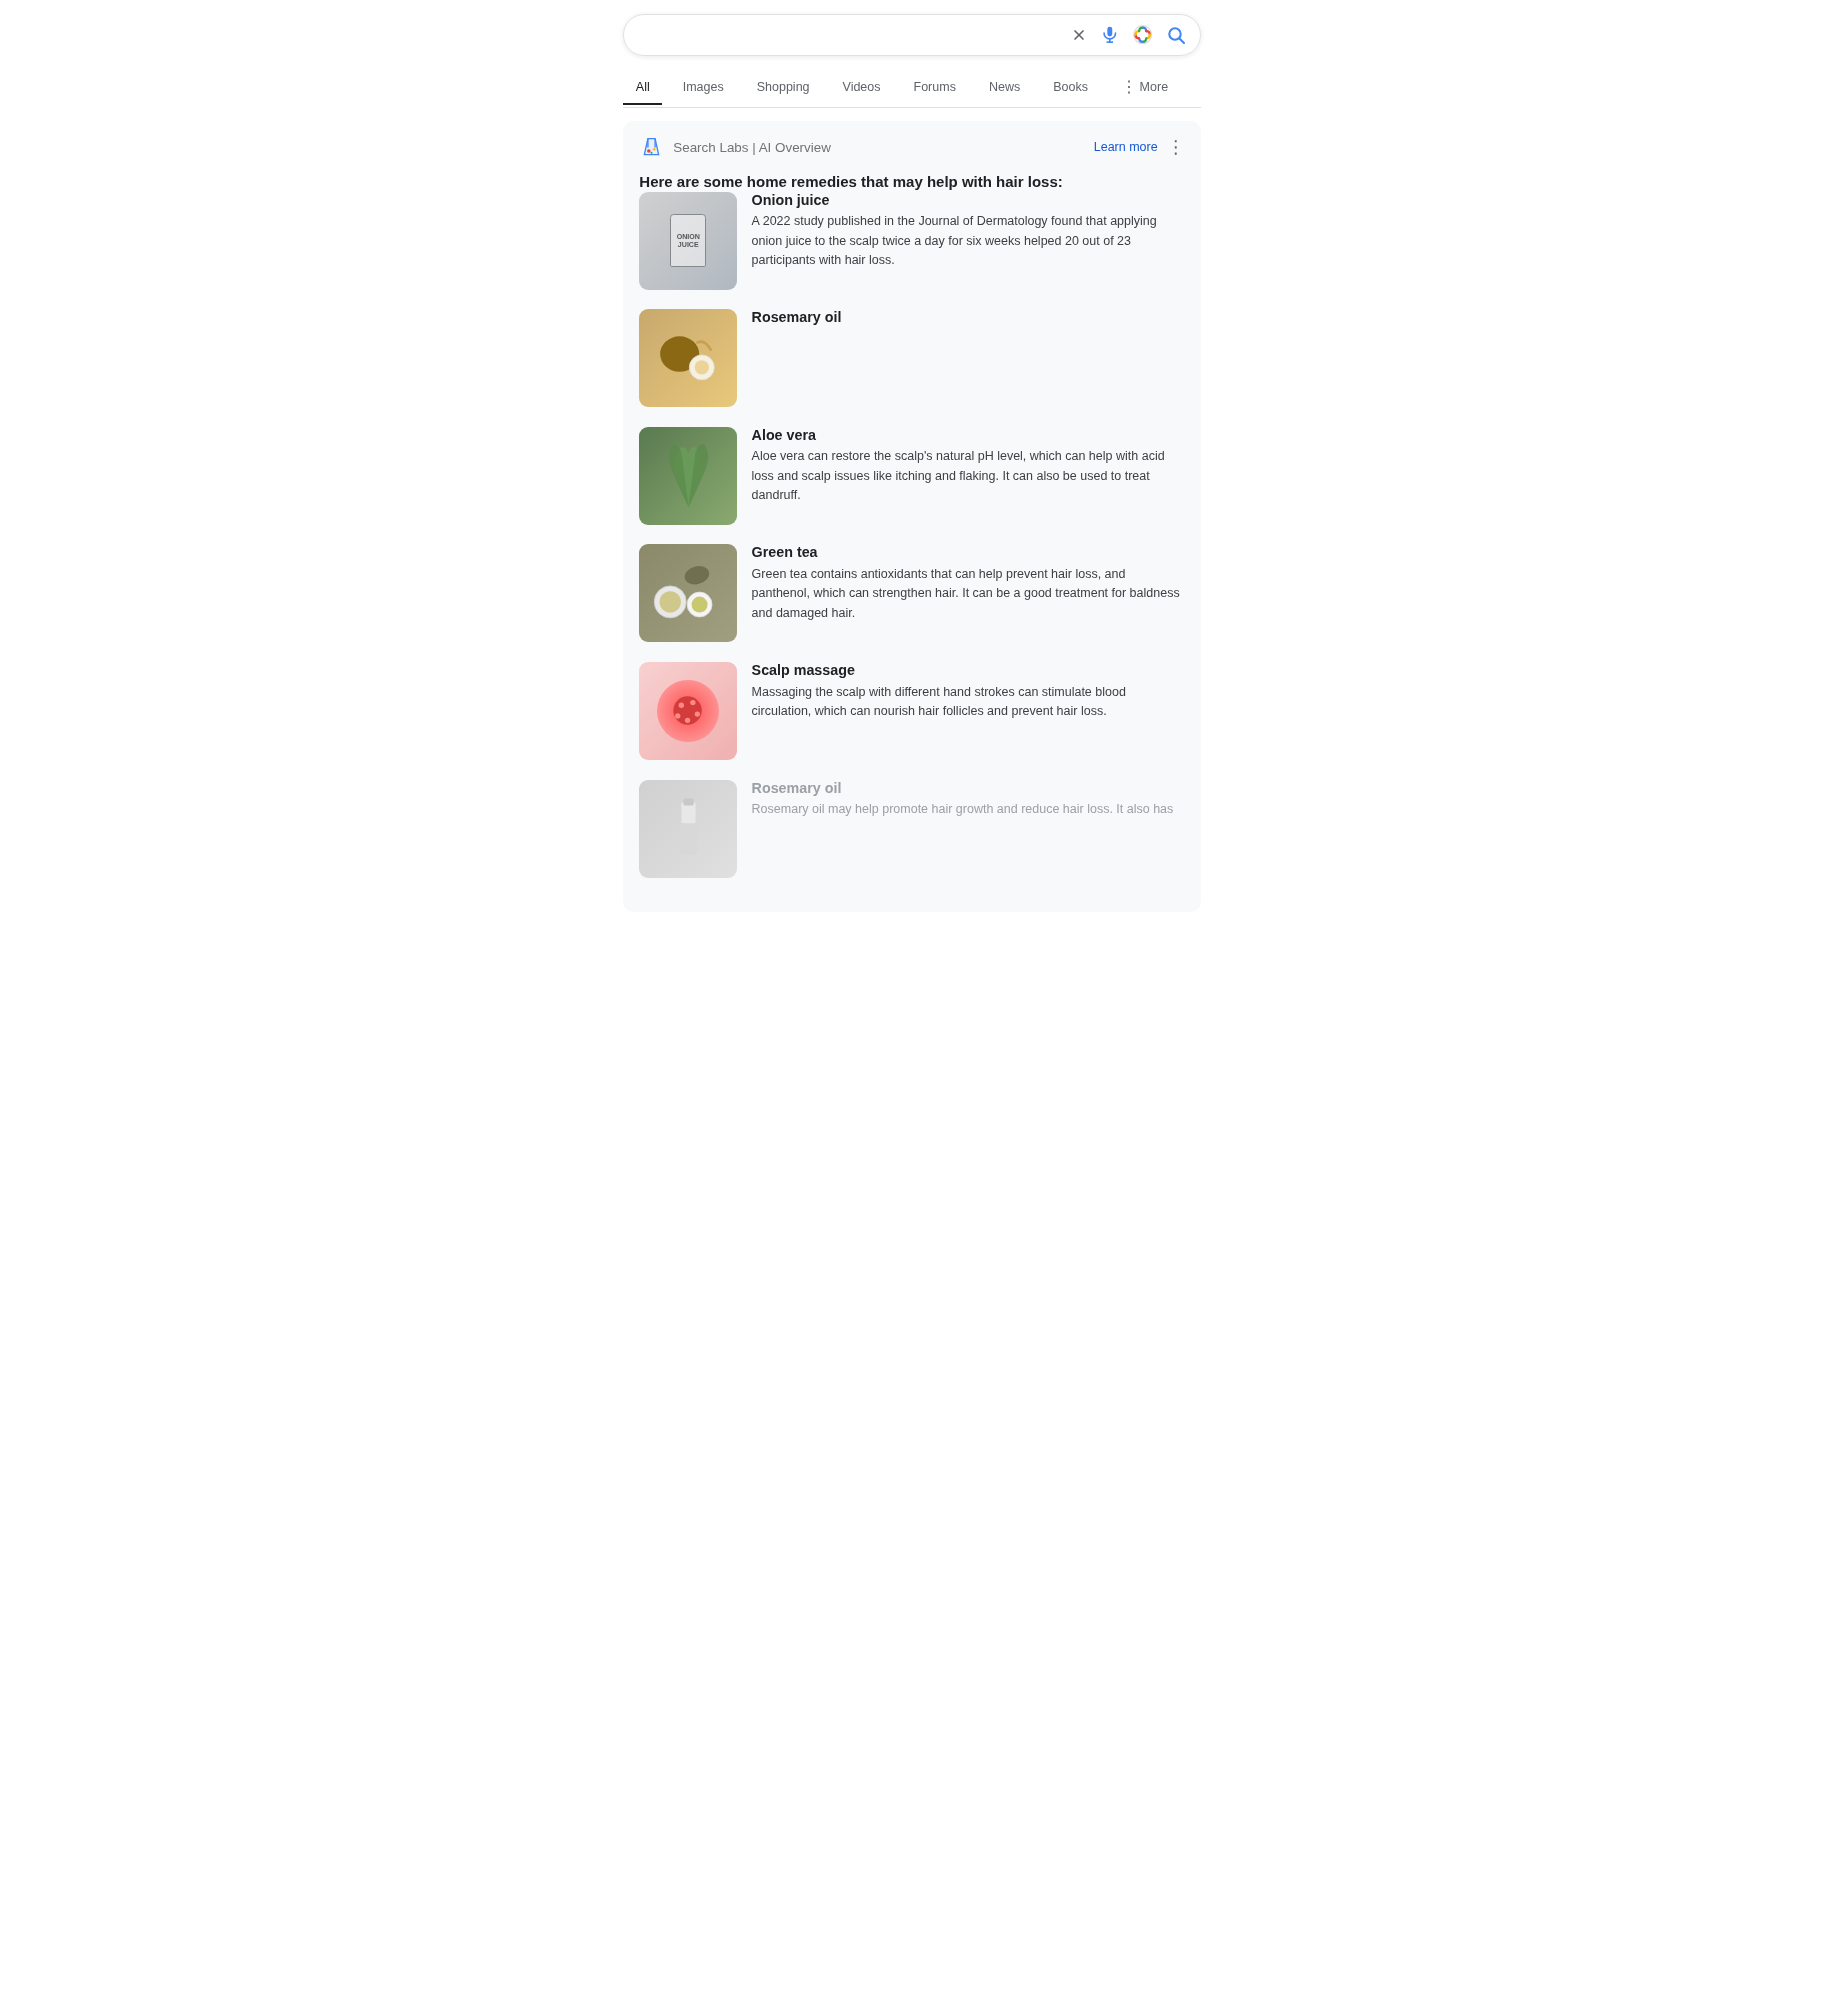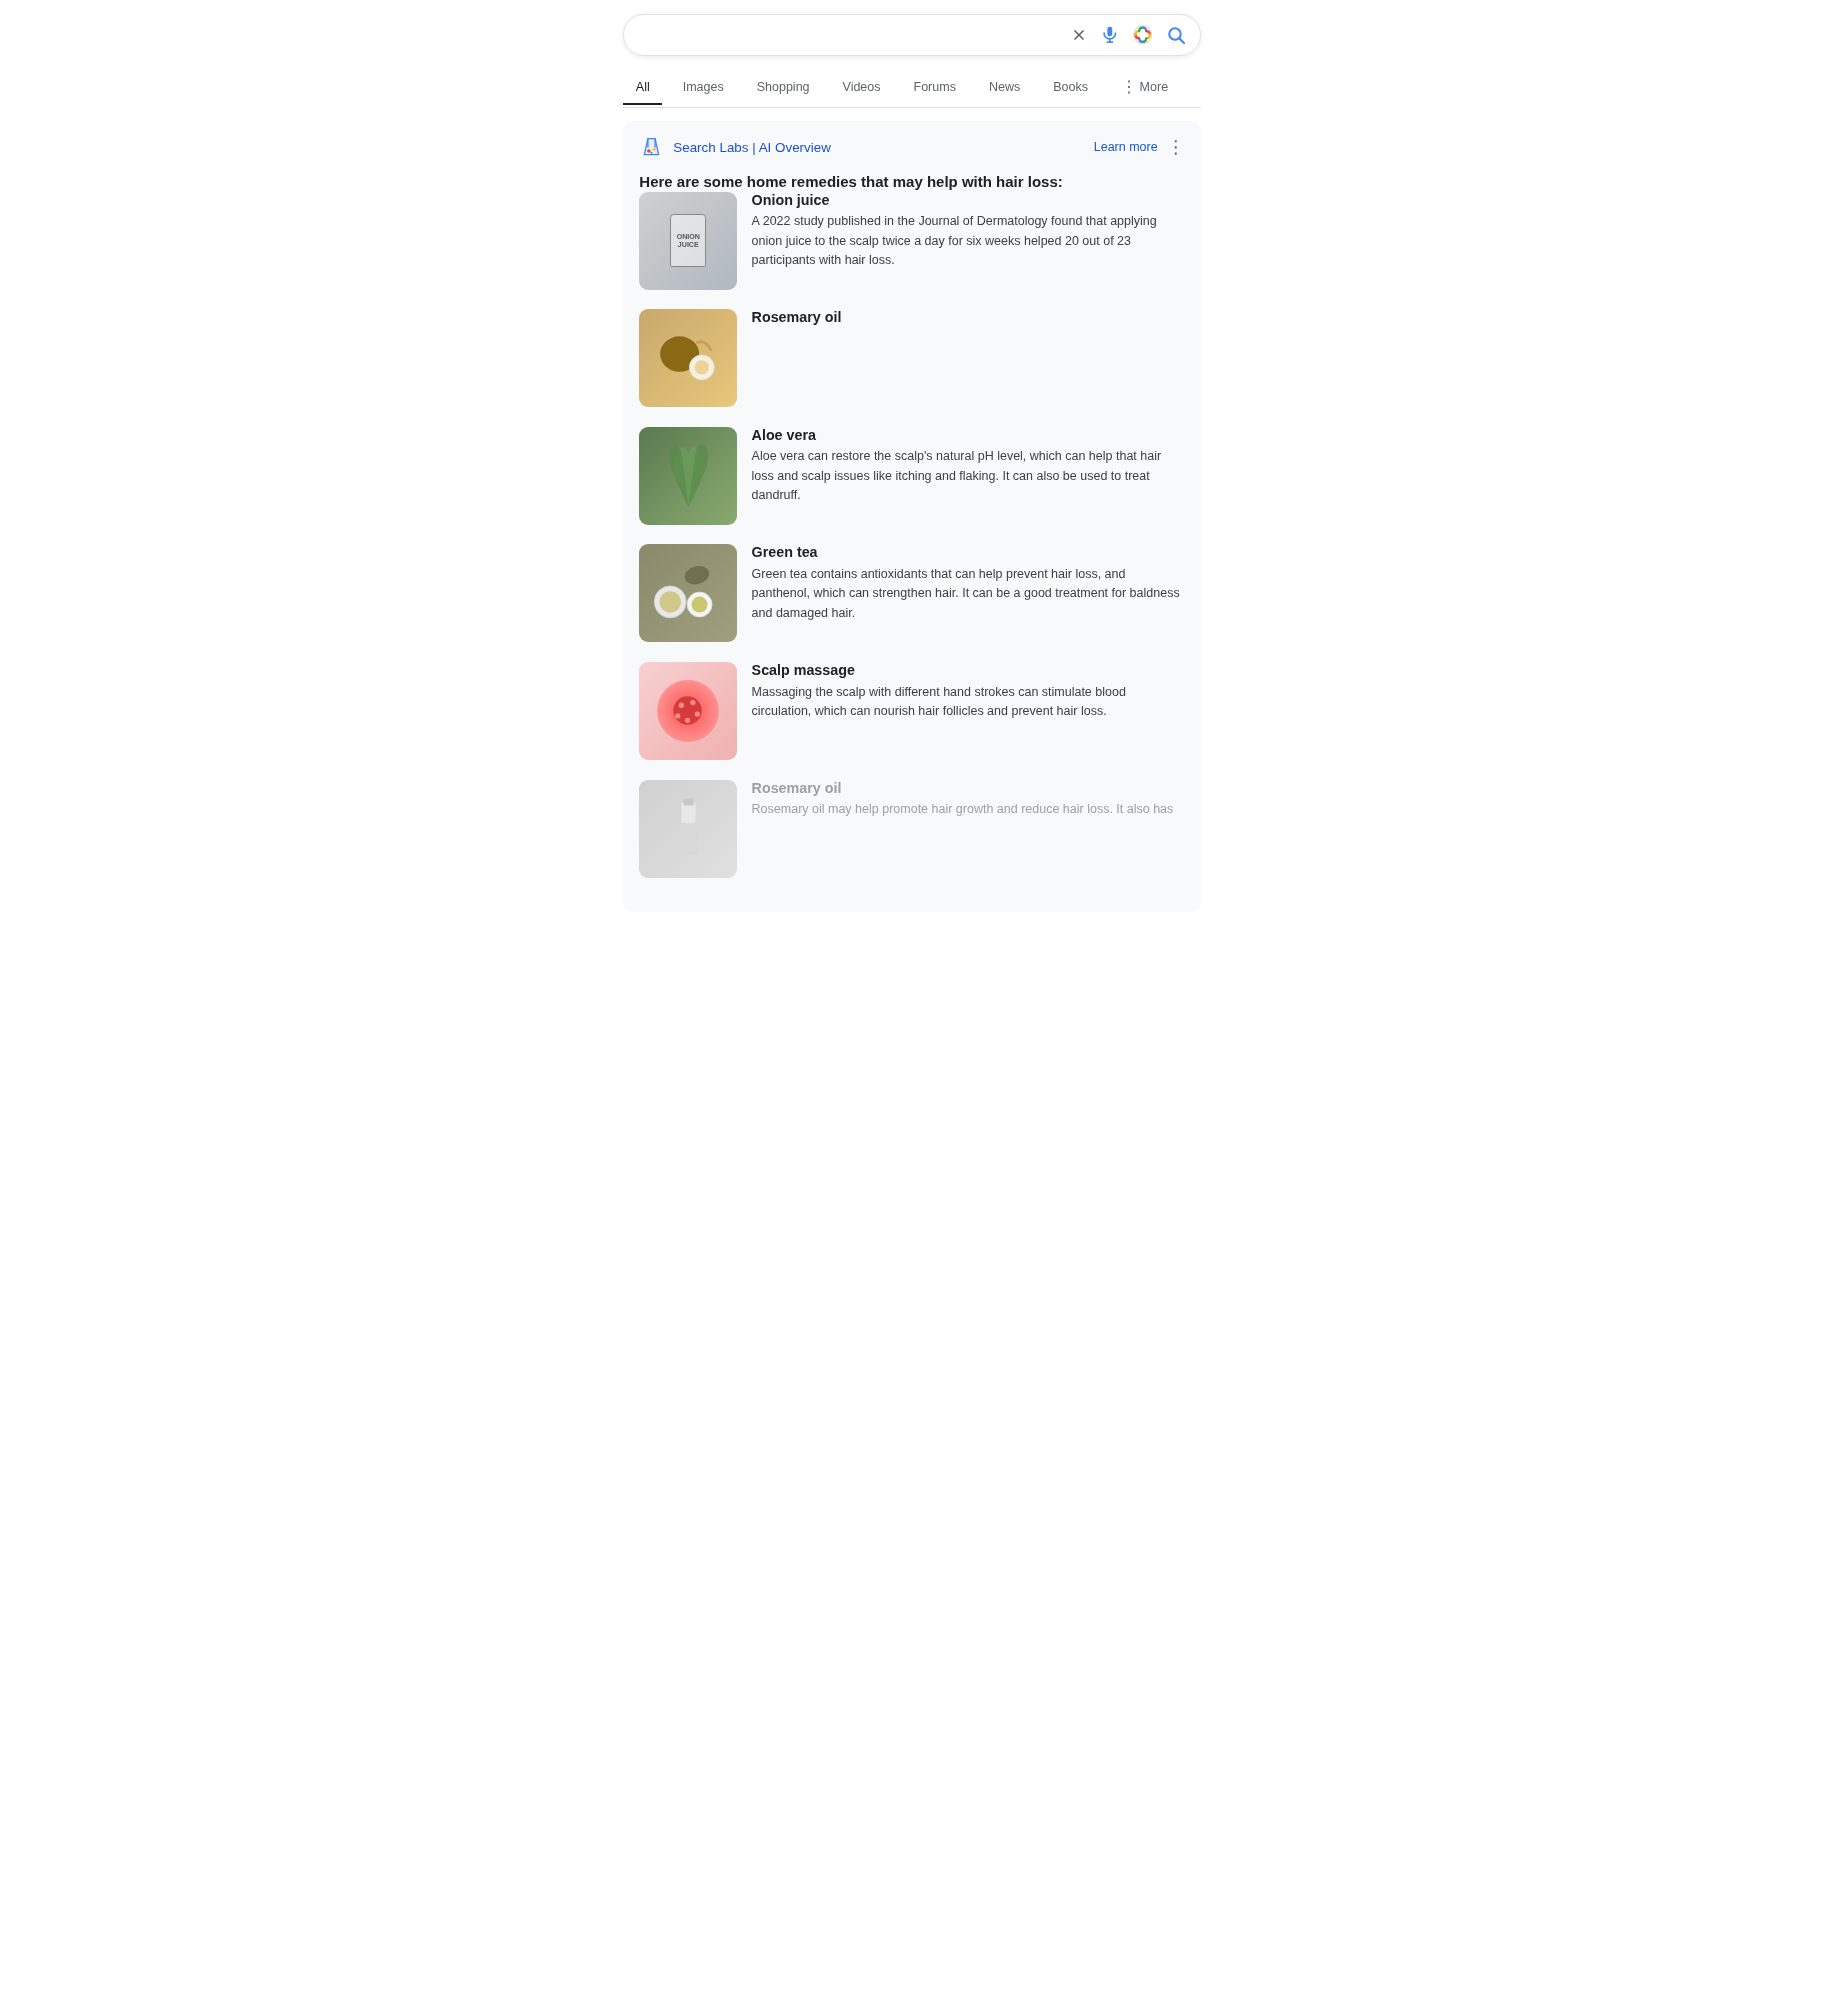--- a/index.html
+++ b/index.html
@@ -97,21 +97,21 @@
       display: flex;
       align-items: center;
       gap: 9px;
     }
     .ai-flask-icon {
       width: 25px;
       height: 25px;
     }
     .ai-title {
       font-size: 13.4px;
-      color: #1d4ed8;
+      color: #737373;
       font-weight: 500;
     }
     .ai-header-right {
       display: flex;
       align-items: center;
       gap: 9px;
       color: #1558d6;
       font-size: 12.5px;
       cursor: pointer;
     }
@@ -312,21 +312,21 @@
     <div class="remedy-item">
       <div class="remedy-img aloe">
         <svg width="71" height="80" viewBox="0 0 80 90">
           <path d="M40,80 Q30,60 25,40 Q22,25 30,15 Q35,8 40,20 Q45,8 50,15 Q58,25 55,40 Q50,60 40,80Z" fill="#6a9a5a"></path>
           <path d="M40,80 Q28,55 20,35 Q15,20 22,10 Q26,5 32,18 " fill="#5a8a4a" opacity="0.7"></path>
           <path d="M40,80 Q52,55 60,35 Q65,20 58,10 Q54,5 48,18" fill="#5a8a4a" opacity="0.7"></path>
         </svg>
       </div>
       <div class="remedy-content">
         <div class="remedy-title">Aloe vera</div>
-        <div class="remedy-desc">Aloe vera can restore the scalp's natural pH level, which can help that hair loss and scalp issues like itching and flaking. It can also be used to treat dandruff.</div>
+        <div class="remedy-desc">Aloe vera can restore the scalp's natural pH level, which can help with acid loss and scalp issues like itching and flaking. It can also be used to treat dandruff.</div>
       </div>
     </div>
 
     <div class="remedy-item">
       <div class="remedy-img greentea">
         <svg width="80" height="80" viewBox="0 0 90 90">
           <circle cx="25" cy="55" r="18" fill="#e8e8e8" stroke="#ccc" stroke-width="1"></circle>
           <circle cx="25" cy="55" r="12" fill="#d0c88a"></circle>
           <circle cx="58" cy="58" r="14" fill="#f5f5f5" stroke="#ddd" stroke-width="1"></circle>
           <circle cx="58" cy="58" r="9" fill="#c8c870"></circle>

